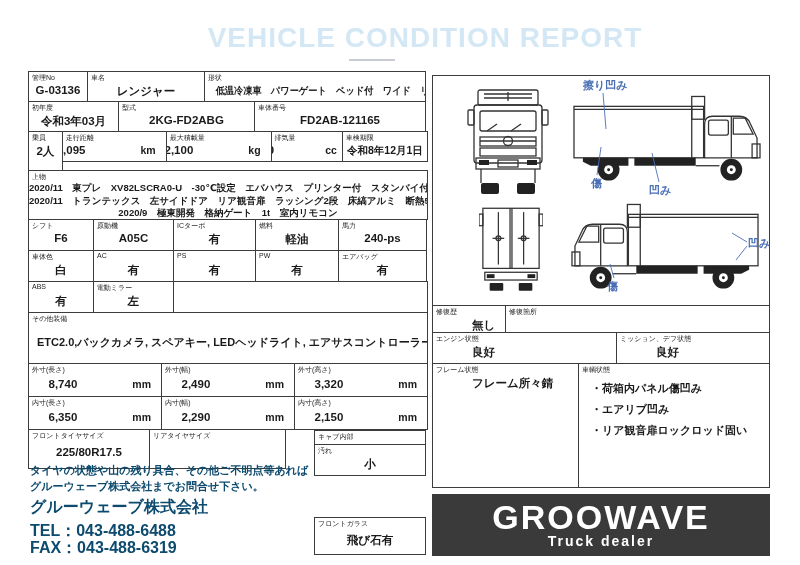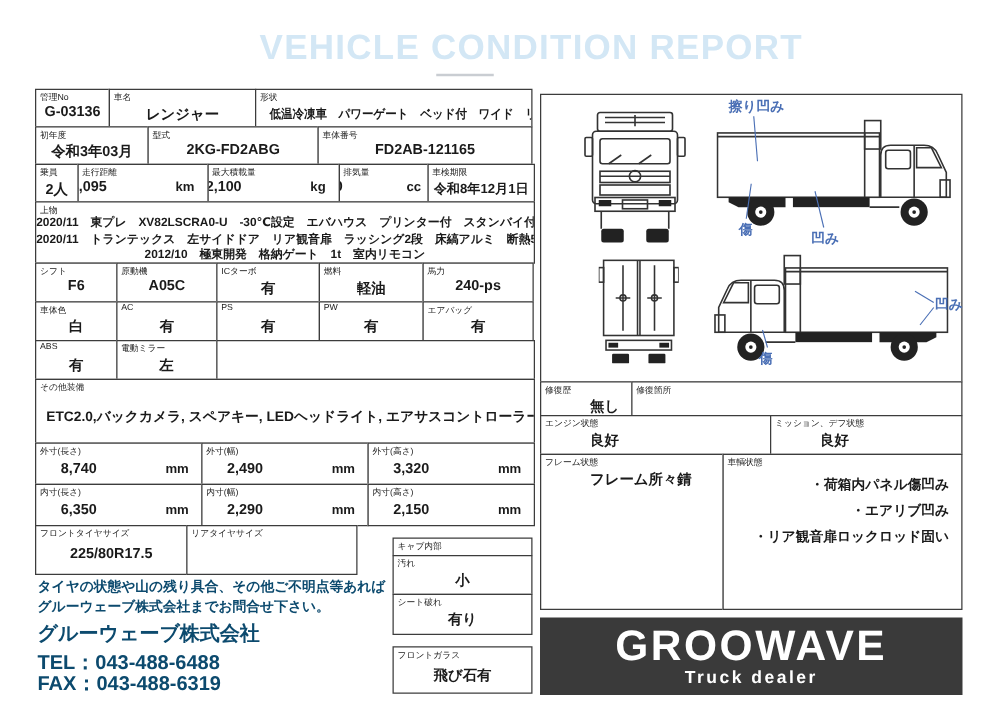--- a/index.html
+++ b/index.html
@@ -27,21 +27,21 @@
   .cv-num .unit{font-size:10.5px;padding-left:46px;}
   .multiline{position:absolute;left:0;right:0;top:11px;text-align:center;font-weight:bold;
              font-size:9.5px;line-height:12.5px;white-space:nowrap;}
   
   .rpanel{position:absolute;left:432px;top:75px;width:338px;}
   .diagrams{position:relative;border:1px solid #3c3c3c;box-sizing:border-box;height:231px;background:#fff;}
   .truck{position:absolute;}
   .ann{position:absolute;font-size:11px;font-weight:bold;color:#4a6fb5;white-space:nowrap;}
   .leaders{position:absolute;left:0;top:0;width:338px;height:231px;pointer-events:none;}
   .cond-value{position:absolute;left:6px;top:12px;font-weight:bold;font-size:11.5px;white-space:nowrap;margin-left:33px;}
-  .bullets{position:absolute;left:24px;top:14px;font-weight:bold;font-size:11px;line-height:21px;white-space:nowrap;text-align:right;}
+  .bullets{position:absolute;left:12px;top:14px;font-weight:bold;font-size:11px;line-height:21px;white-space:nowrap;}
   
   .cabbox{position:absolute;left:314px;width:112px;}
   
   .contact{position:absolute;left:30px;color:#0c4a6e;}
   .note{font-size:11px;font-weight:bold;line-height:16px;white-space:nowrap;}
   .company{font-size:16px;font-weight:bold;margin-top:3px;white-space:nowrap;}
   .phone{font-size:16px;font-weight:bold;line-height:17px;white-space:nowrap;}
   
   .logo{position:absolute;left:432px;top:494px;width:338px;height:62px;background:#3a3a3a;
         display:flex;flex-direction:column;align-items:center;justify-content:center;color:#fff;}
@@ -84,21 +84,21 @@
         <span class="cl">型式</span>
         <span class="cv">2KG-FD2ABG</span>
       </div>
       <div class="cell" style="width:172px;height:31px">
         <span class="cl">車体番号</span>
         <span class="cv">FD2AB-121165</span>
       </div>
     </div>
 
     <div class="row">
-      <div class="cell" style="width:35px;height:31px">
+      <div class="cell" style="width:35px;height:40px">
         <span class="cl">乗員</span>
         <span class="cv">2人</span>
       </div>
       <div class="cell" style="width:106px;height:31px">
         <span class="cl">走行距離</span>
         <span class="cv-num">
             <span>364,095</span>
             <span class="unit">km</span>
           </span>
       </div>
@@ -121,21 +121,21 @@
         <span class="cv" style="font-size:10.5px">令和8年12月1日</span>
       </div>
     </div>
 
     <div class="row">
       <div class="cell" style="width:400px;height:50px">
         <span class="cl">上物</span>
         <div class="multiline">
           <div>2020/11　東プレ　XV82LSCRA0-U　-30℃設定　エバハウス　プリンター付　スタンバイ付(コード欠)</div>
           <div>2020/11　トランテックス　左サイドドア　リア観音扉　ラッシング2段　床縞アルミ　断熱55mm</div>
-          <div>2012/10　極東開発　格納ゲート　1t　室内リモコン</div>
+          <div>2020/9　極東開発　格納ゲート　1t　室内リモコン</div>
         </div>
       </div>
     </div>
 
     <div class="row">
       <div class="cell" style="width:66px;height:32px">
         <span class="cl">シフト</span>
         <span class="cv">F6</span>
       </div>
       <div class="cell" style="width:81px;height:32px">
@@ -261,26 +261,20 @@
   <div class="cabbox" style="top:431px">
     <div class="row">
       <div class="cell" style="width:112px;height:15px">
         <span class="cl">キャブ内部</span>
       </div>
     </div>
     <div class="row">
       <div class="cell" style="width:112px;height:32px">
         <span class="cl">汚れ</span>
         <span class="cv">小</span>
-      </div>
-    </div>
-    <div class="row">
-      <div class="cell" style="width:112px;height:33px">
-        <span class="cl">シート破れ</span>
-        <span class="cv">有り</span>
       </div>
     </div>
   </div>
   <div class="cabbox" style="top:518px">
     <div class="row">
       <div class="cell" style="width:112px;height:38px">
         <span class="cl">フロントガラス</span>
         <span class="cv" style="top:15px">飛び石有</span>
       </div>
     </div>

